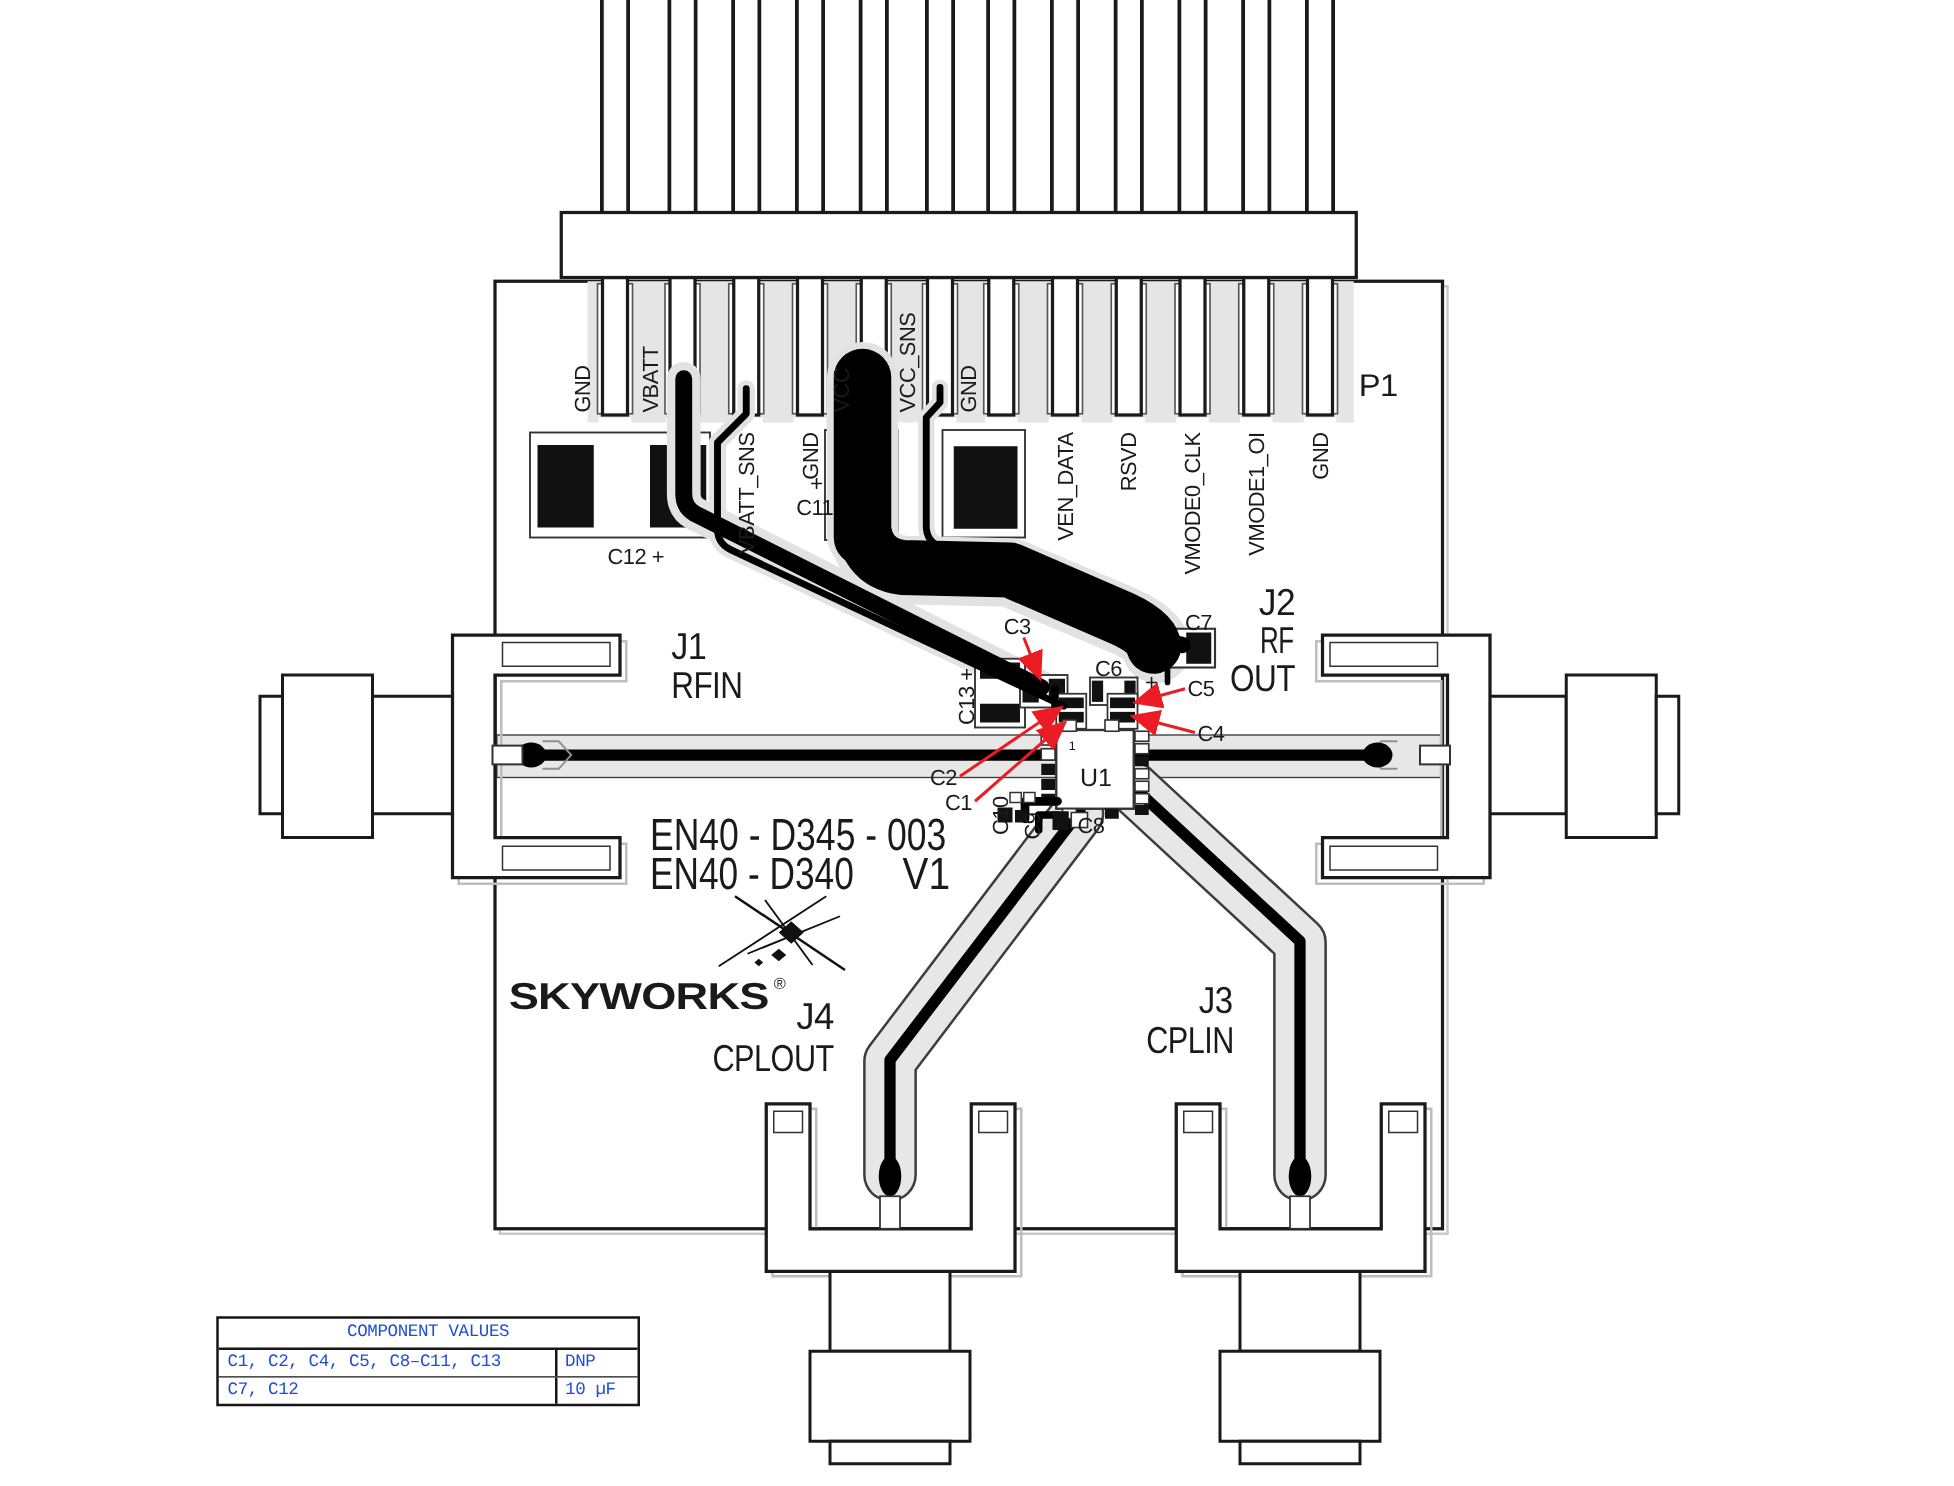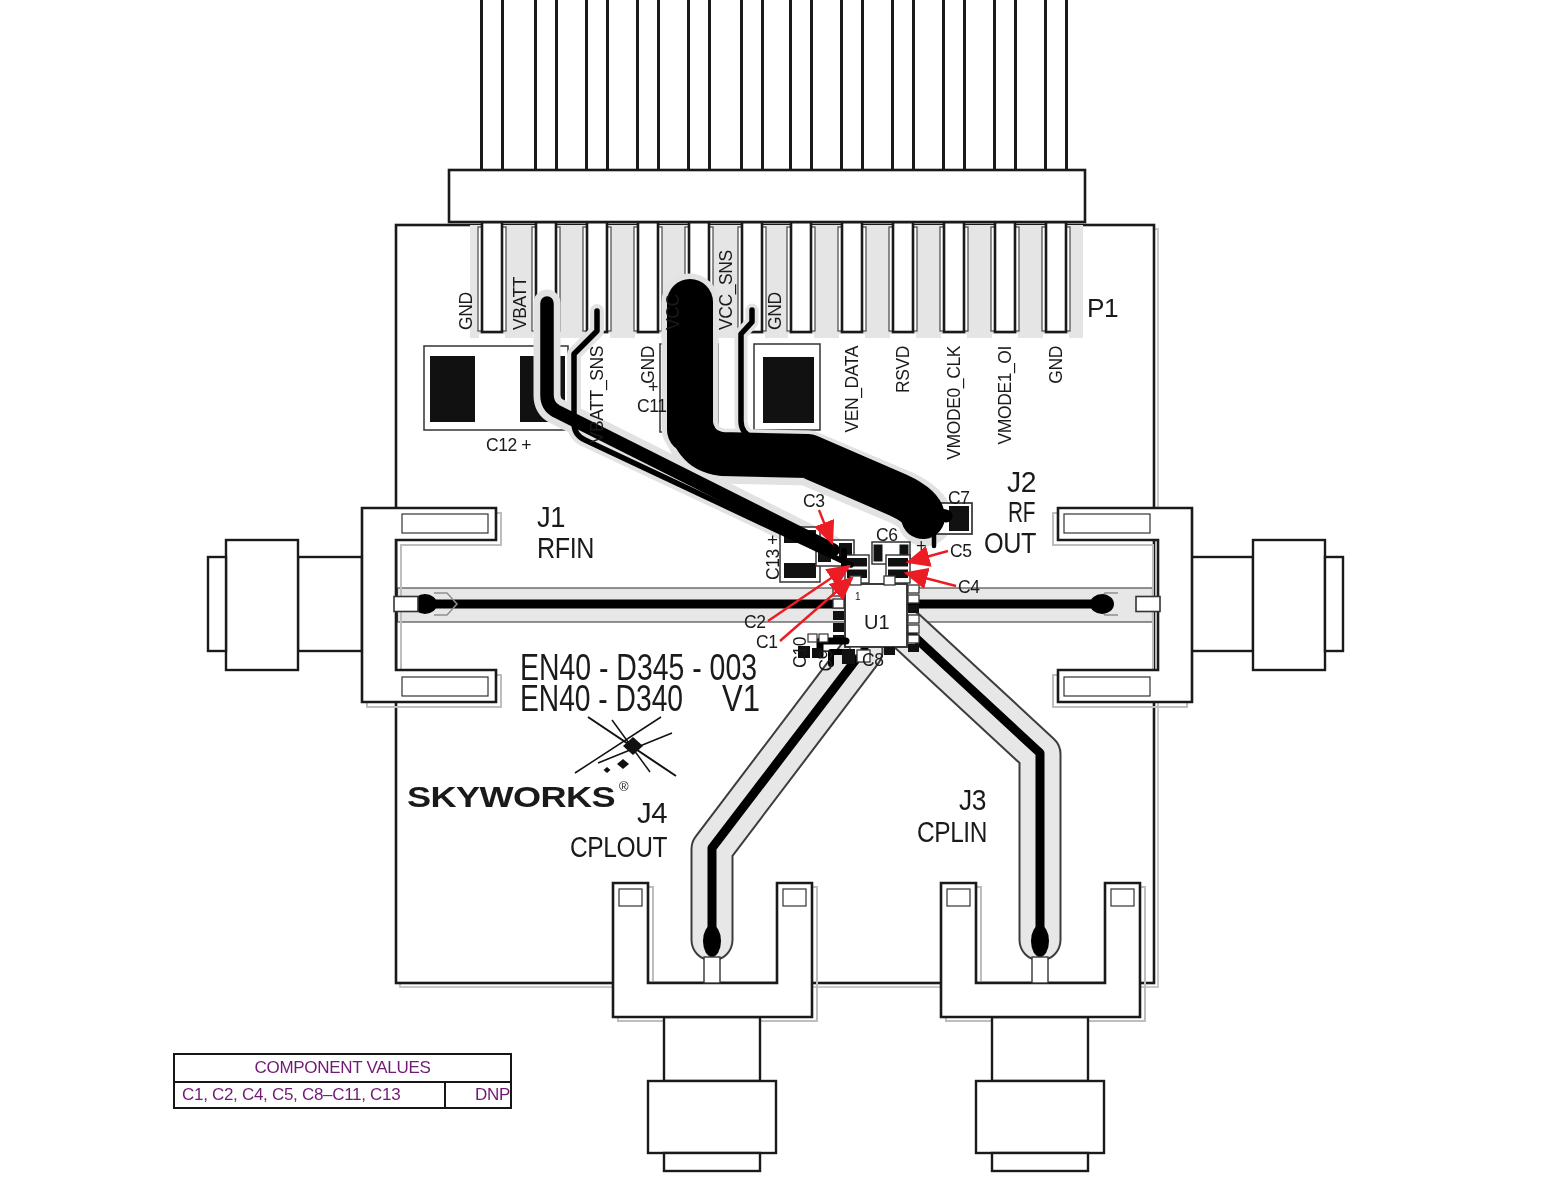--- a/index.html
+++ b/index.html
@@ -11,27 +11,27 @@
   .s25{font-size:25px;letter-spacing:-0.5px;}
   .s30{font-size:30px;letter-spacing:-0.5px;}
   .s36{font-size:36px;}
   .s10{font-size:10px;}
   .fig{font-size:15.5px;fill:#4d4d4d;letter-spacing:0px;}
   .bold{font-weight:bold;}
   .outline{fill:#fff;stroke:#333;stroke-width:1.5;}
   .conn{fill:#fff;stroke:#1a1a1a;stroke-width:2.4;}
   .shadow{fill:none;stroke:#bdbdbd;stroke-width:2;}
   #ctable{position:absolute;left:173px;top:1053px;width:339px;border:2.4px solid #161616;
-          font-family:Liberation Sans, sans-serif;font-size:17px;line-height:1;
-          letter-spacing:-0.3px;color:#701a75;background:#fff;box-sizing:border-box;}
+          font-family:Liberation Mono, monospace;font-size:14px;line-height:1;
+          letter-spacing:-0.3px;color:#1d4ed8;background:#fff;box-sizing:border-box;}
   #ctable .tt{text-align:center;padding:4px 0 5px;border-bottom:2.2px solid #161616;}
   #ctable .trow{display:flex;border-bottom:1.6px solid #161616;}
   #ctable .trow:last-child{border-bottom:none;}
   #ctable .cA{width:250px;padding:3px 12px 4px 7px;border-right:2.2px solid #161616;}
-  #ctable .cB{flex:1;padding:3px 0 4px 6px;text-align:right;}
+  #ctable .cB{flex:1;padding:3px 0 4px 6px;}
 </style>
 </head>
 <body>
 
 <div class="wrap">
 <svg width="1563" height="1189" viewBox="0 0 1563 1189">
   <defs>
     <marker id="ah" markerWidth="11" markerHeight="9" refX="9" refY="4.5" orient="auto">
       <path d="M0,0 L10,4.5 L0,9 Z" fill="#EC1C24"></path>
     </marker>
@@ -338,14 +338,18 @@
 
   <text class="fig" x="1491" y="1181">201720_003</text>
 </svg>
 
 <div id="ctable">
   <div class="tt">COMPONENT VALUES</div>
   <div class="trow">
     <div class="cA">C1, C2, C4, C5, C8–C11, C13</div>
     <div class="cB">DNP</div>
   </div>
+  <div class="trow">
+    <div class="cA">C7, C12</div>
+    <div class="cB">10 µF</div>
+  </div>
 </div>
 </div>
 
 </body></html>

